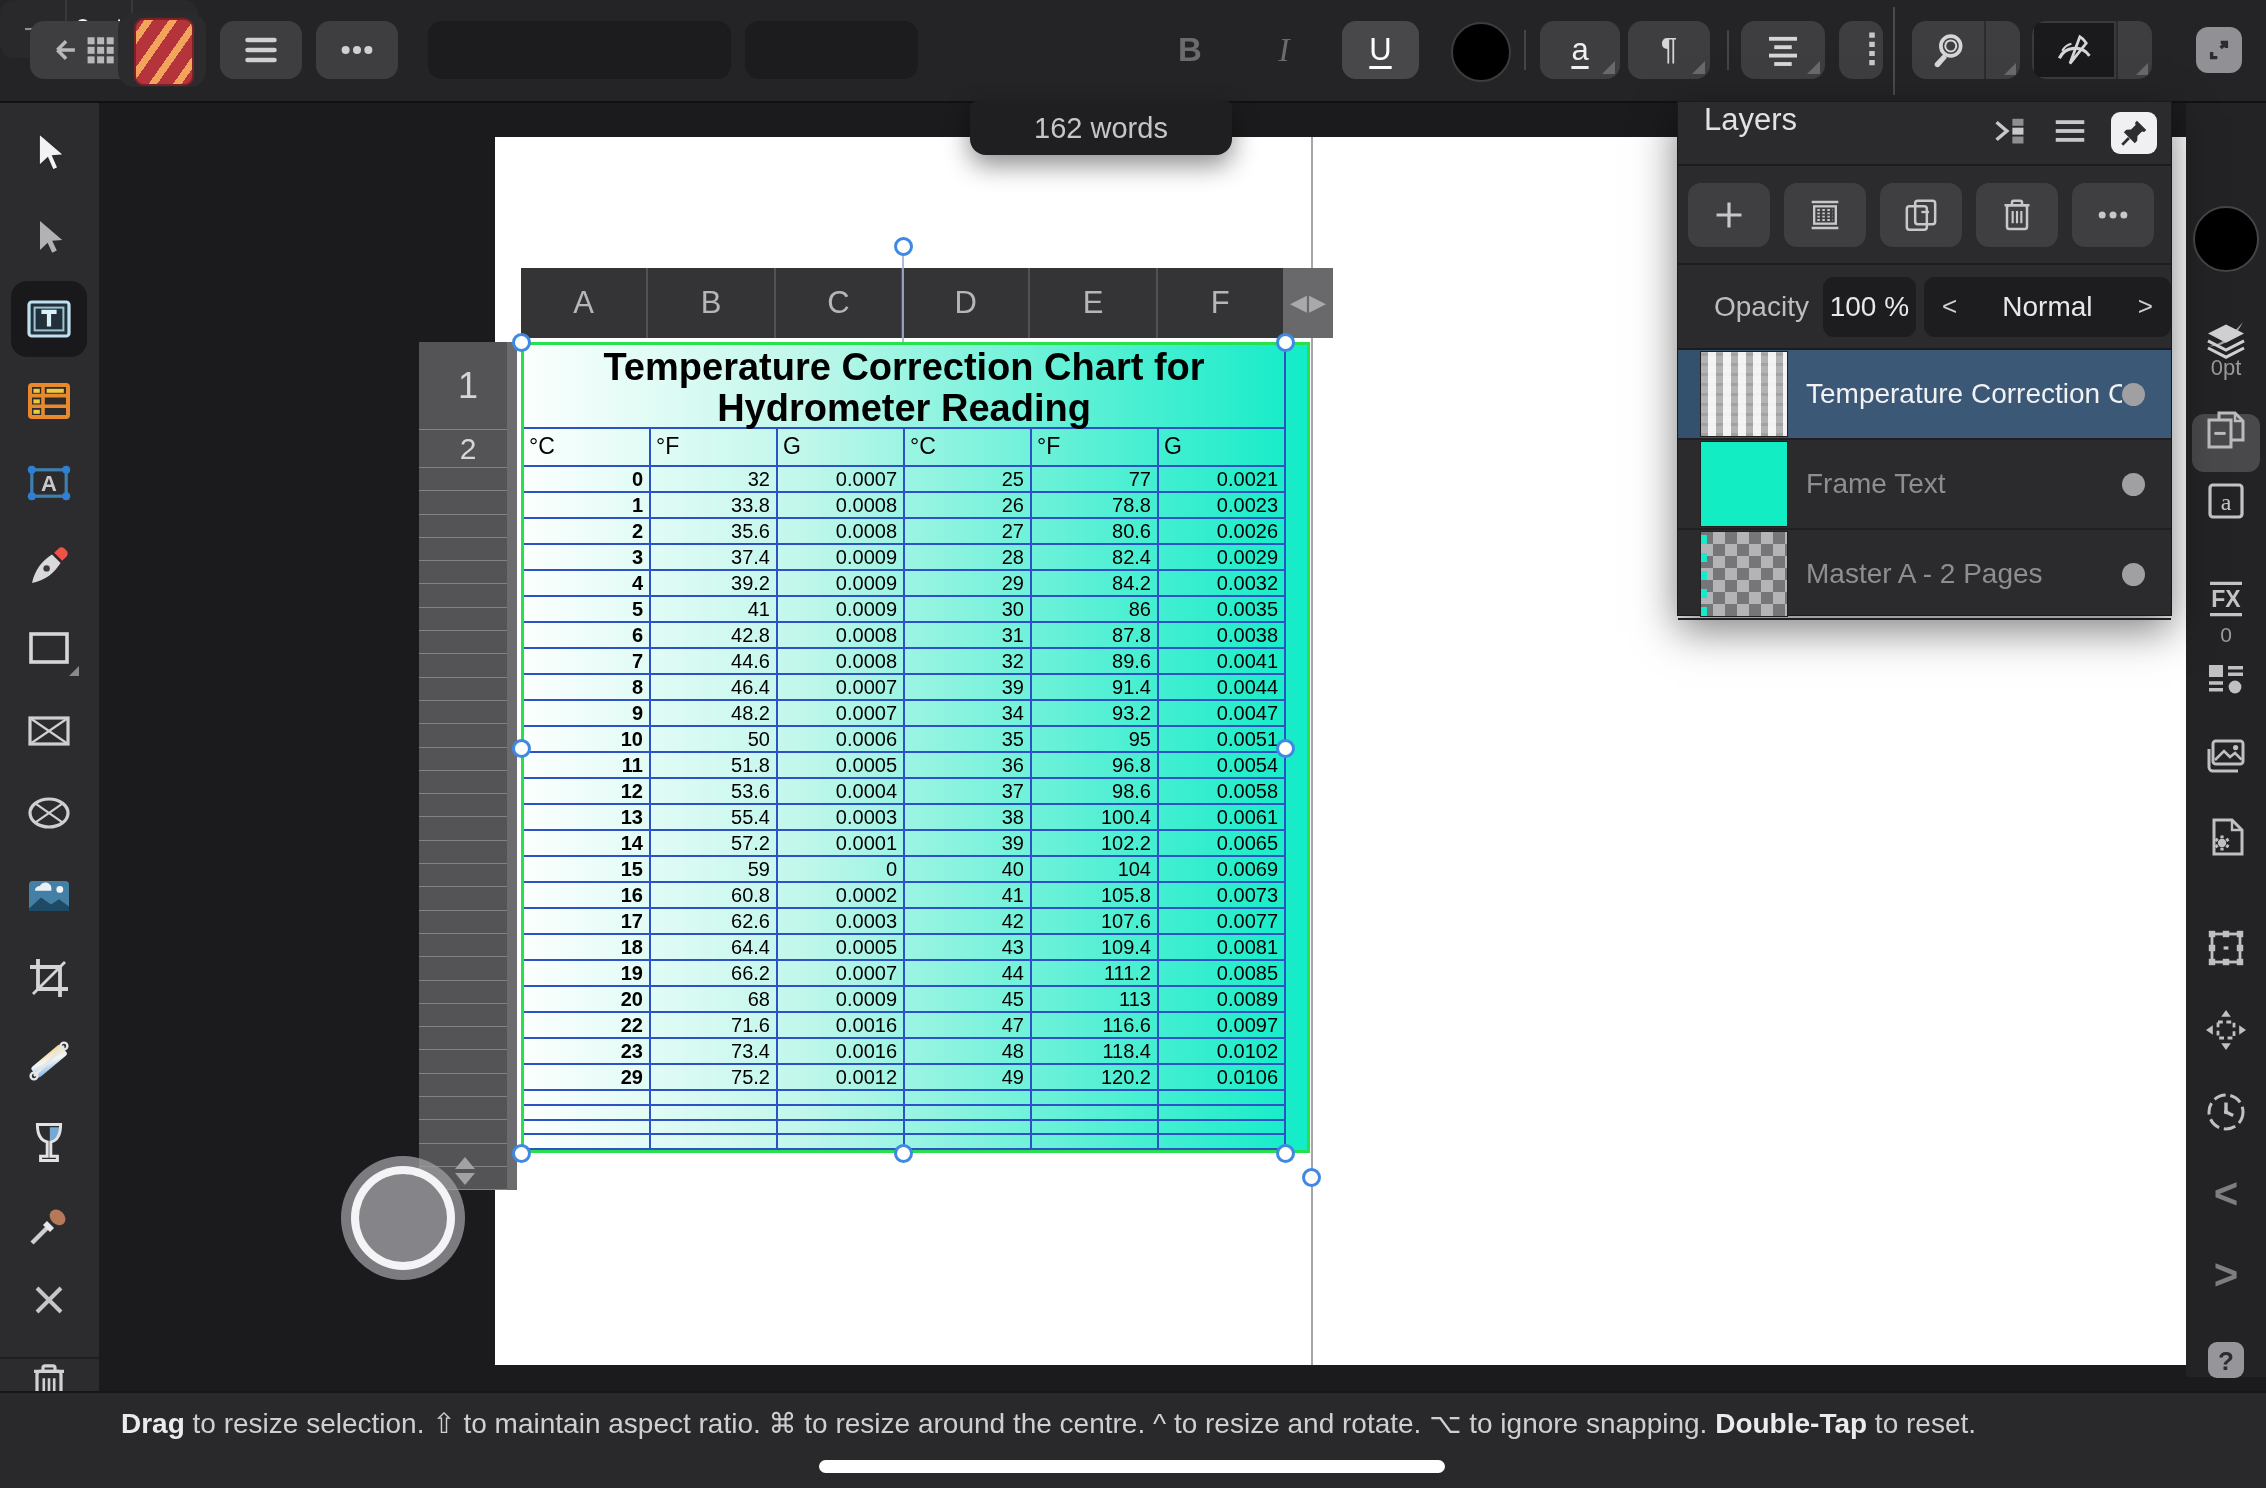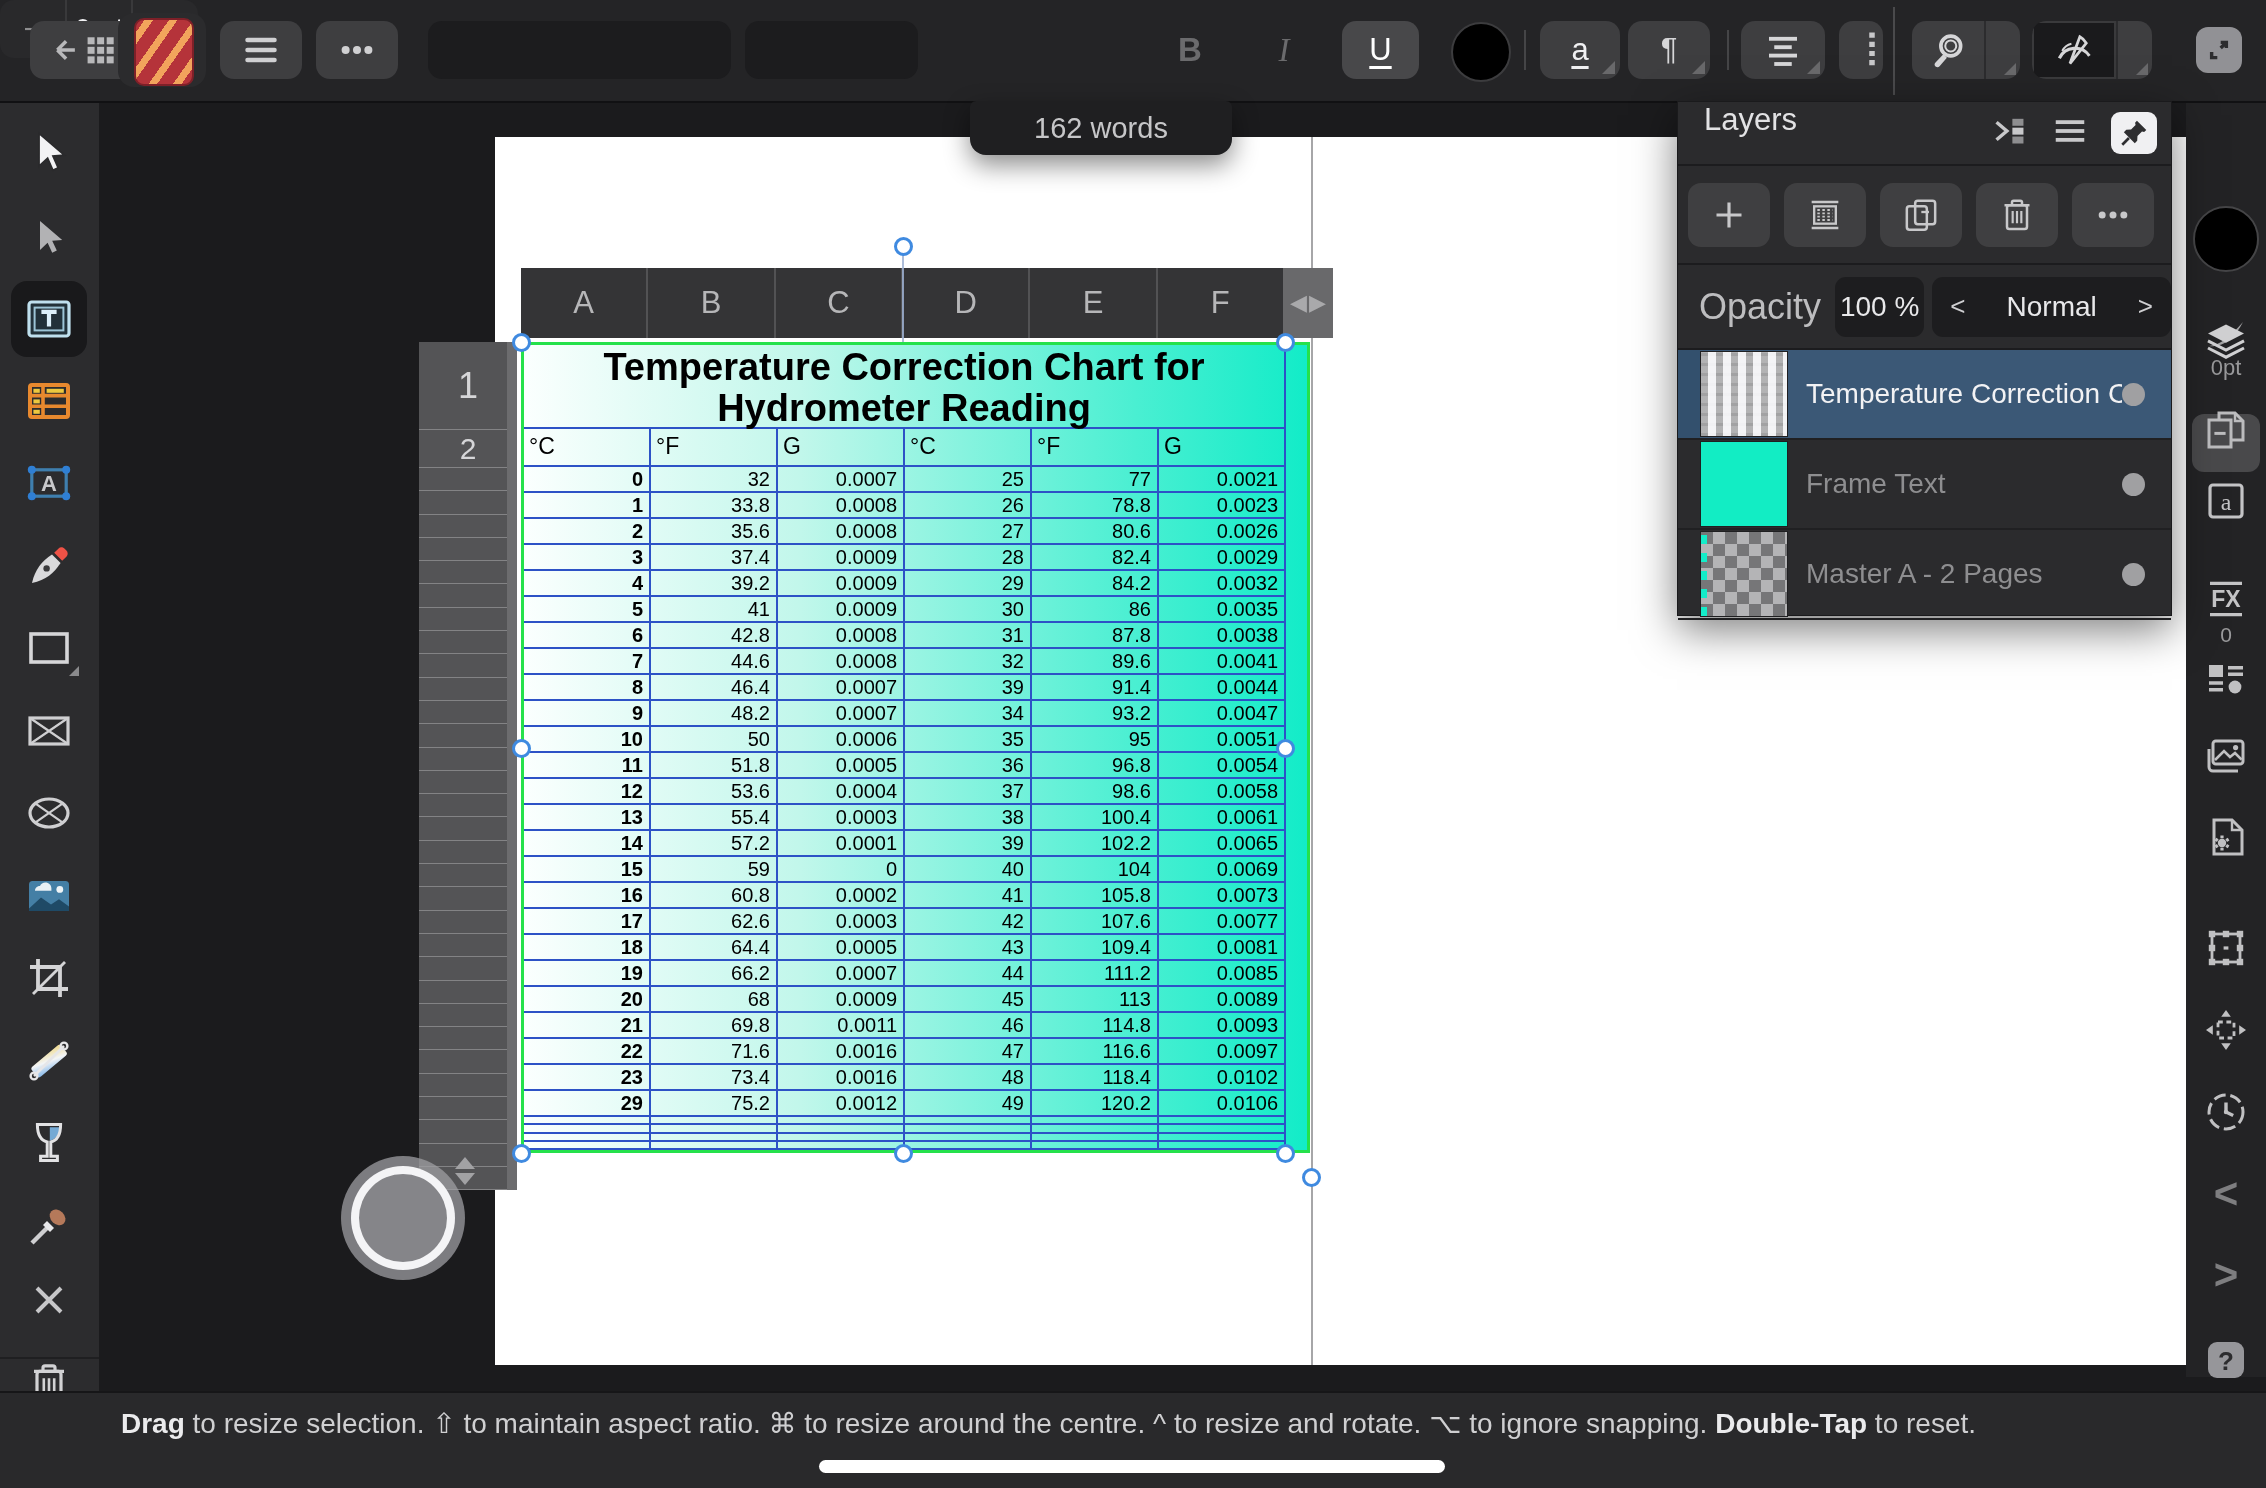--- a/index.html
+++ b/index.html
@@ -99,21 +99,21 @@
   #layers-panel{left:1677px;top:101px;width:495px;height:515px;background:#2b2b2d;z-index:50;
       box-shadow:0 14px 40px rgba(0,0,0,.5);border:1px solid #1a1a1c;box-sizing:border-box;}
   #lp-header{position:relative;height:62px;border-bottom:2px solid #1c1c1e;display:flex;}
   #lp-title{color:#e2e2e4;font-size:31px;margin-left:26px;}
   #lp-hicons{position:absolute;right:14px;top:0;height:62px;display:flex;align-items:center;gap:22px;}
   #lp-pin{width:46px;height:42px;background:#f0f0f2;border-radius:9px;display:flex;align-items:center;justify-content:center;}
   #lp-buttons{height:99px;border-bottom:2px solid #1c1c1e;display:flex;align-items:center;gap:14px;padding-left:10px;box-sizing:border-box;}
   .lp-btn{width:82px;height:64px;background:#3f3f41;border-radius:13px;display:flex;align-items:center;justify-content:center;}
   .lp-btn svg{width:40px;height:40px;}
   #lp-opacity{height:83px;border-bottom:2px solid #1c1c1e;display:flex;align-items:center;}
-  #lp-opacity .lbl{color:#bdbdbf;font-size:36px;margin-left:21px;}
+  #lp-opacity .lbl{color:#bdbdbf;font-size:28px;margin-left:36px;}
   #lp-opval{margin-left:14px;width:96px;height:60px;background:#1d1d1f;border-radius:11px;
       display:flex;align-items:center;justify-content:center;color:#e8e8ea;font-size:28px;}
   #lp-blend{margin-left:8px;width:254px;height:60px;background:#1d1d1f;border-radius:11px;
       display:flex;align-items:center;justify-content:space-between;color:#e8e8ea;font-size:28px;padding:0 18px;box-sizing:border-box;}
   #lp-blend .chev{color:#cfcfd1;font-size:26px;}
   .layer-row{height:88px;display:flex;align-items:stretch;border-bottom:2px solid #202022;position:relative;}
   .layer-row.selected{background:#3b5876;}
   .layer-row .gutter{width:22px;}
   .layer-row.selected .gutter{background:#33506d;}
   .layer-thumb{width:88px;margin:1px 0;position:relative;overflow:hidden;border:1px solid #1f1f21;box-sizing:border-box;}
@@ -375,28 +375,20 @@
             <div class="tcell">111.2</div>
             <div class="tcell">0.0085</div>
           </div>
           <div class="trow">
             <div class="tcell cA">20</div>
             <div class="tcell">68</div>
             <div class="tcell">0.0009</div>
             <div class="tcell">45</div>
             <div class="tcell">113</div>
             <div class="tcell">0.0089</div>
-          </div>
-          <div class="trow">
-            <div class="tcell cA">21</div>
-            <div class="tcell">69.8</div>
-            <div class="tcell">0.0011</div>
-            <div class="tcell">46</div>
-            <div class="tcell">114.8</div>
-            <div class="tcell">0.0093</div>
           </div>
           <div class="trow">
             <div class="tcell cA">22</div>
             <div class="tcell">71.6</div>
             <div class="tcell">0.0016</div>
             <div class="tcell">47</div>
             <div class="tcell">116.6</div>
             <div class="tcell">0.0097</div>
           </div>
           <div class="trow">

